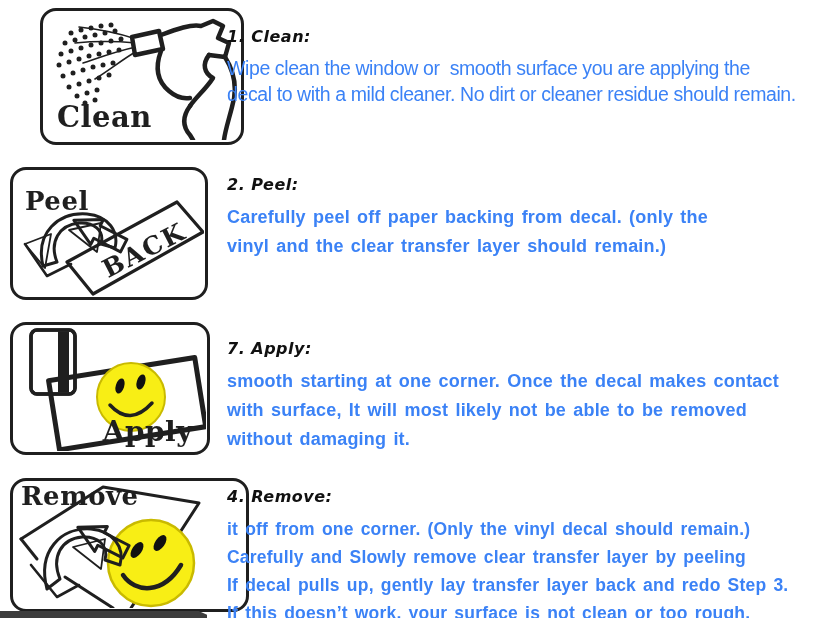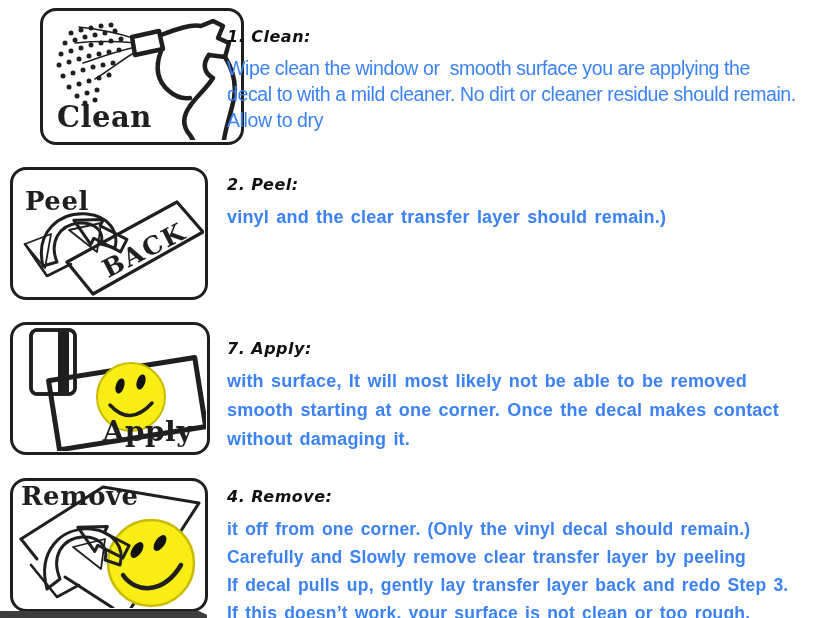--- a/index.html
+++ b/index.html
@@ -87,21 +87,20 @@
         <path d="M147,95 C139,106 140,116 147,124 L150,129"></path>
         <path d="M118,40 C112,56 114,70 126,80 C133,86 141,88 147,87"></path>
       </g>
     </svg>
     <div class="ill-label" style="left:14px;bottom:10px;font-size:29px;">Clean</div>
   </div>
   <div class="textcol b1" style="top:22px;">
     <div class="heading">1. Clean:</div>
     <div class="body-line">Wipe clean the window or  smooth surface you are applying the</div>
     <div class="body-line">decal to with a mild cleaner. No dirt or cleaner residue should remain.</div>
-    <div class="body-line">Allow to dry</div>
   </div>
 
   <div class="box" style="left:10px;top:167px;width:198px;height:133px;">
     <svg width="191" height="126" viewBox="0 0 191 126">
       <defs>
         <pattern id="h2" patternUnits="userSpaceOnUse" width="6" height="6" patternTransform="rotate(45)">
           <line x1="0" y1="0" x2="0" y2="6" stroke="#1f1f1f" stroke-width="2.4"></line>
         </pattern>
       </defs>
 
@@ -114,20 +113,21 @@
 
       <path d="M30,96 C22,62 46,42 74,44 C96,46 106,62 102,78 L88,74 C92,60 80,52 66,53 C46,55 36,72 44,92 Z" fill="#fff" class="ink" stroke-width="3"></path>
       <path d="M56,60 L88,53 L84,82 Z" fill="url(#h2)" class="ink" stroke-width="1.8"></path>
       <path d="M12,74 L38,64 L32,98 Z" fill="url(#h2)" class="ink" stroke-width="1.8"></path>
       <path d="M12,74 L34,106 L58,94" class="ink" stroke-width="2.6"></path>
     </svg>
     <div class="ill-label" style="left:12px;top:6px;font-size:26px;margin-top:12px;">Peel</div>
   </div>
   <div class="textcol bb" style="top:170px;">
     <div class="heading">2. Peel:</div>
+    <div class="body-line">Carefully peel off paper backing from decal. (only the</div>
     <div class="body-line">vinyl and the clear transfer layer should remain.)</div>
   </div>
 
   <div class="box" style="left:10px;top:322px;width:200px;height:133px;">
     <svg width="193" height="126" viewBox="0 0 193 126">
 
       <g transform="rotate(-9 112 78)">
         <rect x="40" y="44" width="148" height="70" fill="#fff" class="ink" stroke-width="5"></rect>
       </g>
 
@@ -141,26 +141,26 @@
         <circle cx="118" cy="72" r="34" fill="#f8ee15" stroke="#c9ba00" stroke-width="2"></circle>
         <ellipse cx="107" cy="61" rx="4.2" ry="7.8" transform="rotate(18 107 61)" fill="#111"></ellipse>
         <ellipse cx="128" cy="57" rx="4.2" ry="7.8" transform="rotate(18 128 57)" fill="#111"></ellipse>
         <path d="M97,80 Q117,102 139,78" class="ink" stroke-width="3.5"></path>
       </g>
     </svg>
     <div class="ill-label" style="right:14px;bottom:6px;font-size:28px;">Apply</div>
   </div>
   <div class="textcol bb" style="top:334px;">
     <div class="heading">7. Apply:</div>
+    <div class="body-line">smooth starting at one corner. Once the decal makes contact</div>
     <div class="body-line">with surface, It will most likely not be able to be removed</div>
-    <div class="body-line">smooth starting at one corner. Once the decal makes contact</div>
     <div class="body-line">without damaging it.</div>
   </div>
 
-  <div class="box" style="left:10px;top:478px;width:198px;height:134px;padding-left:48px;">
+  <div class="box" style="left:10px;top:478px;width:239px;height:134px;padding-left:48px;">
     <svg width="191" height="127" viewBox="0 0 191 127">
       <defs>
         <pattern id="h4" patternUnits="userSpaceOnUse" width="6" height="6" patternTransform="rotate(45)">
           <line x1="0" y1="0" x2="0" y2="6" stroke="#1f1f1f" stroke-width="2.4"></line>
         </pattern>
       </defs>
 
       <g class="ink" stroke-width="3">
         <path d="M8,58 L90,6 L186,22 L118,127"></path>
         <path d="M8,58 L24,78"></path>

